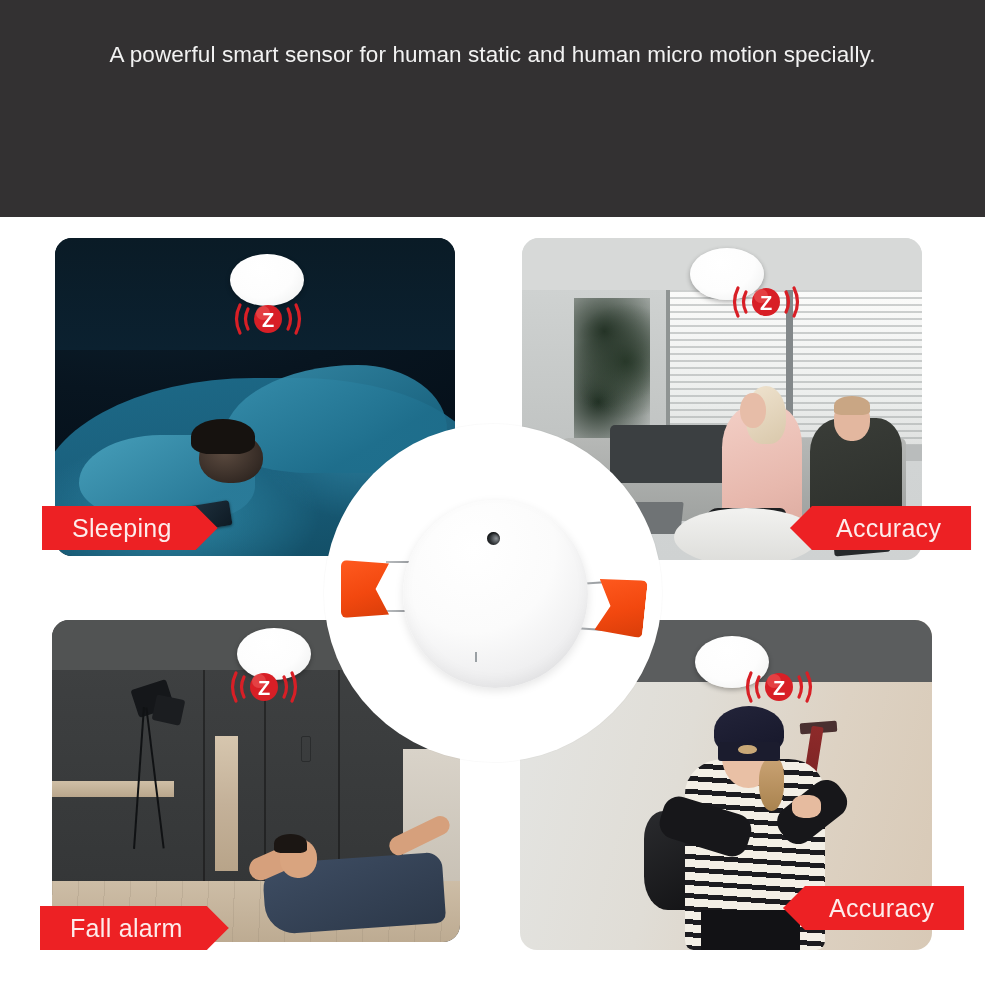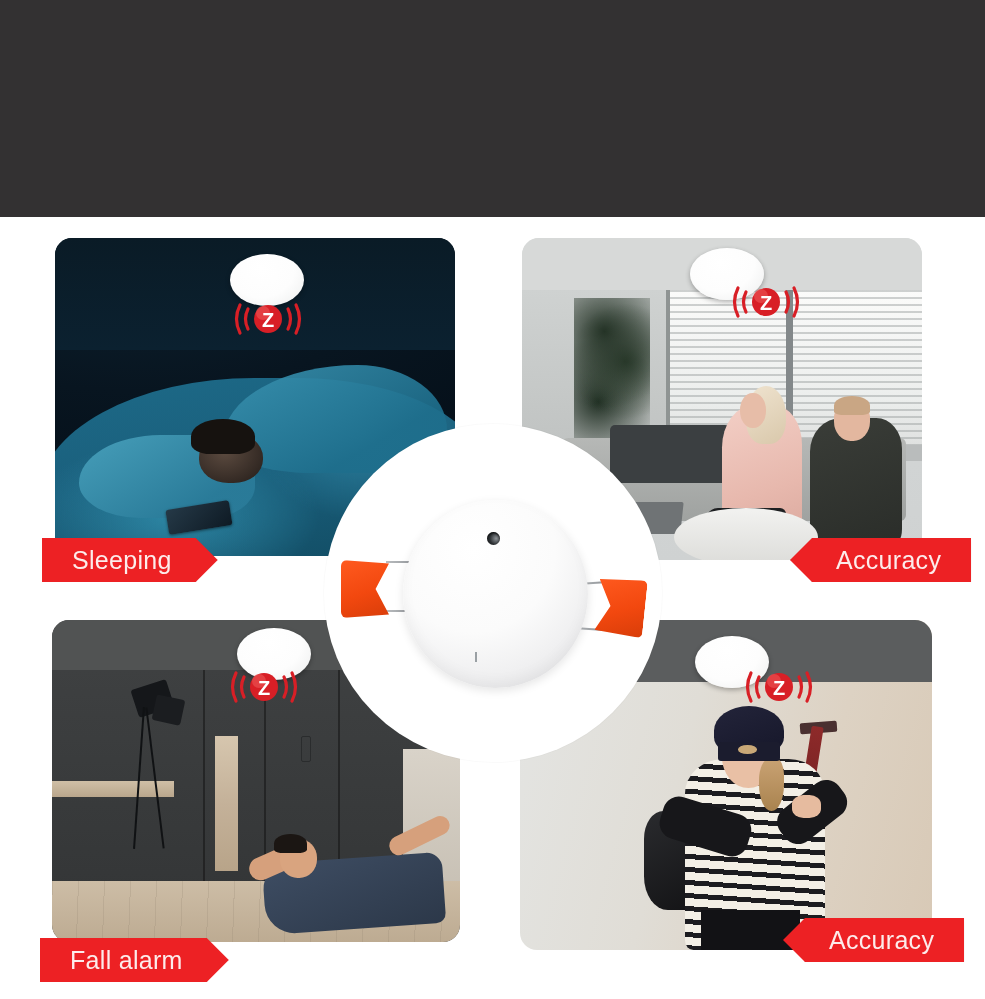--- a/index.html
+++ b/index.html
@@ -247,21 +247,20 @@
   
   .ribbon{
     position:absolute;
     height:44px;
     display:flex; align-items:center;
     background:#ed2124;
     color:#fdeceb;
     font-size:25px;
     letter-spacing:.3px;
     box-shadow:0 3px 6px rgba(0,0,0,.25);
-    margin-top:32px;
   }
   .ribbon.left{            
     padding:0 46px 0 30px;
     clip-path:polygon(0 0, calc(100% - 22px) 0, 100% 50%, calc(100% - 22px) 100%, 0 100%);
   }
   .ribbon.right{           
     padding:0 30px 0 46px;
     clip-path:polygon(22px 0, 100% 0, 100% 100%, 22px 100%, 0 50%);
   }
   .ribbon-tail{
@@ -324,20 +323,21 @@
   }
   .wire-l1{ left:386px; top:561px; width:36px; }
   .wire-l2{ left:386px; top:610px; width:32px; }
   .wire-r1{ left:578px; top:582px; width:30px; transform:rotate(-4deg); }
   .wire-r2{ left:574px; top:628px; width:30px; transform:rotate(4deg); }
 </style>
 </head>
 <body>
 
 <div class="header">
+  <div class="header-sub">A powerful smart sensor for human static and human micro motion specially.</div>
 </div>
 
 <div class="panel" id="panel-sleeping">
   <div class="scene">
     <div class="bed-wall"></div>
     <div class="bed-head"></div>
     <div class="duvet"></div>
     <div class="duvet-fold"></div>
     <div class="pillow"></div>
     <div class="sleeper-head"></div>

